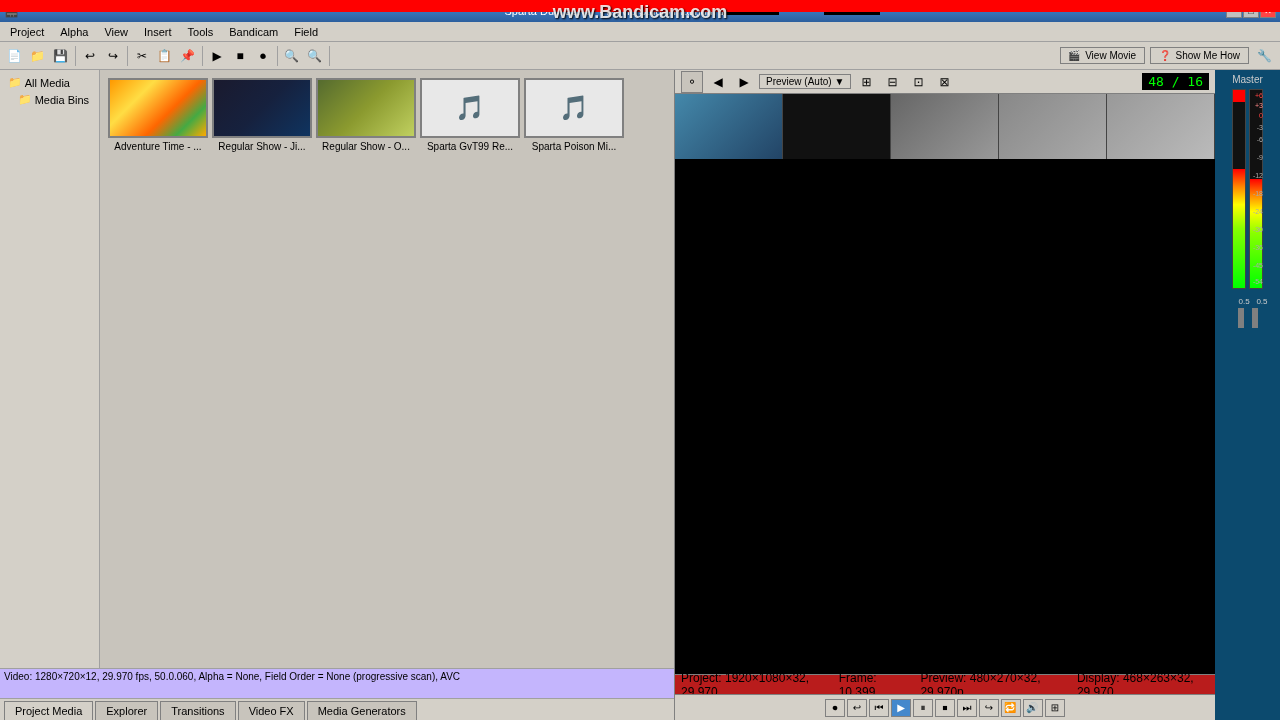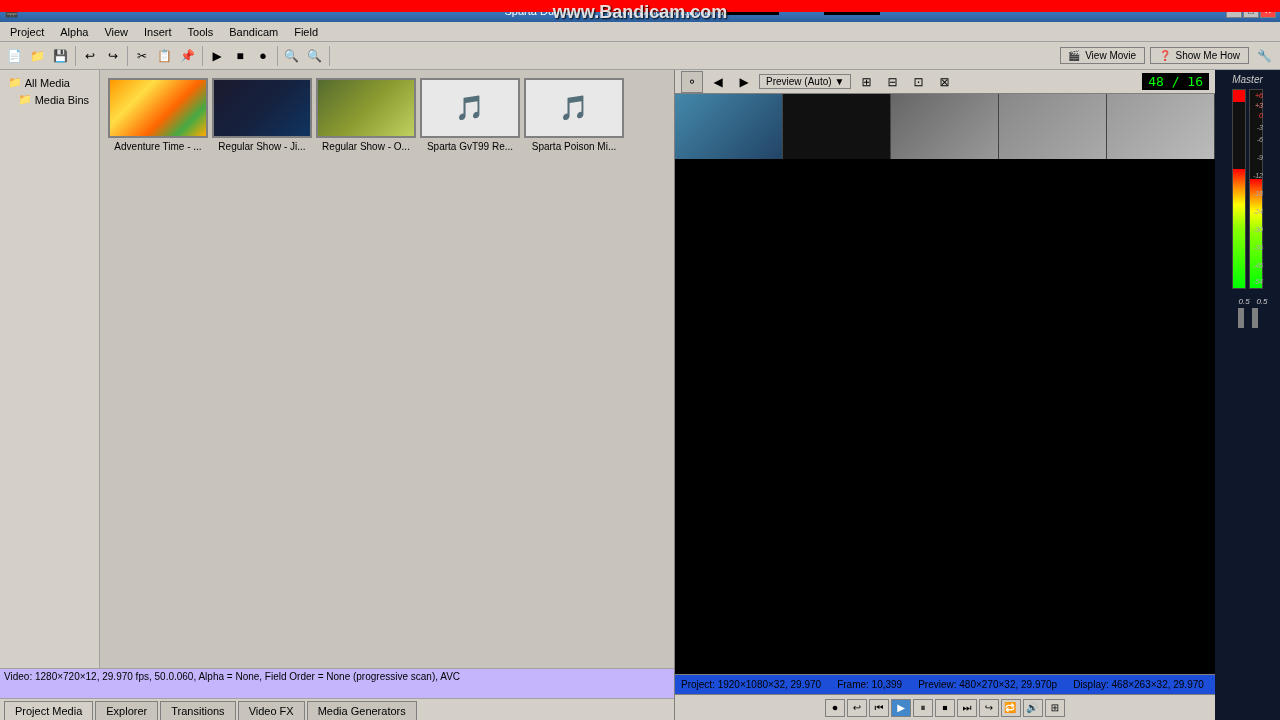--- a/index.html
+++ b/index.html
@@ -438,21 +438,21 @@
           <div class="filmstrip-frame f1" style="background:linear-gradient(135deg,#4488aa,#224466);"></div>
           <div class="filmstrip-frame f2" style="background:#111;"></div>
           <div class="filmstrip-frame f3" style="background:linear-gradient(135deg,#666,#999);"></div>
           <div class="filmstrip-frame f4" style="background:linear-gradient(135deg,#888,#aaa);"></div>
           <div class="filmstrip-frame f5" style="background:linear-gradient(135deg,#999,#bbb);"></div>
         </div>
 
         <div style="position:absolute;top:65px;left:0;right:0;bottom:0;background:#000;"></div>
       </div>
 
-      <div id="preview-info" style="background:#1d4ed8;height:20px;display:flex;align-items:center;padding:0 6px;font-size:10px;gap:16px;border-top:1px solid #808080;">
+      <div id="preview-info" style="background:#b91c1c;height:20px;display:flex;align-items:center;padding:0 6px;font-size:12px;gap:16px;border-top:1px solid #808080;">
         <span>Project: 1920×1080×32, 29.970</span>
         <span>Frame: 10,399</span>
         <span>Preview: 480×270×32, 29.970p</span>
         <span>Display: 468×263×32, 29.970</span>
       </div>
 
       <div id="preview-controls" style="height:26px;background:#d4d0c8;display:flex;align-items:center;justify-content:center;gap:2px;border-top:1px solid #808080;">
         <div class="prev-btn">⏺</div>
         <div class="prev-btn">↩</div>
         <div class="prev-btn">⏮</div>
@@ -460,21 +460,21 @@
         <div class="prev-btn">⏸</div>
         <div class="prev-btn">⏹</div>
         <div class="prev-btn">⏭</div>
         <div class="prev-btn">↪</div>
         <div class="prev-btn">🔁</div>
         <div class="prev-btn">🔊</div>
         <div class="prev-btn">⊞</div>
       </div>
     </div>
 
-    <div id="vu-panel" style="width:65px;background:#0f172a;display:flex;flex-direction:column;align-items:center;padding:4px 2px;font-style:italic;">
+    <div id="vu-panel" style="width:65px;background:#0c4a6e;display:flex;flex-direction:column;align-items:center;padding:4px 2px;">
       <div class="vu-title" style="color:#ccc;font-size:10px;margin-bottom:4px;">Master</div>
       <div class="vu-meters" style="display:flex;gap:3px;align-items:flex-end;">
 
         <div style="display:flex;flex-direction:column;align-items:center;">
           <div style="width:14px;height:200px;background:#111;border:1px solid #444;display:flex;flex-direction:column;justify-content:flex-end;position:relative;">
 
             <div style="position:absolute;right:-18px;top:2px;font-size:7px;color:#ff4444;">+6</div>
             <div style="position:absolute;right:-18px;top:12px;font-size:7px;color:#f88;">+3</div>
             <div style="position:absolute;right:-18px;top:22px;font-size:7px;color:#ff4444;">0</div>
             <div style="position:absolute;right:-18px;top:34px;font-size:7px;color:#aaa;">-3</div>

